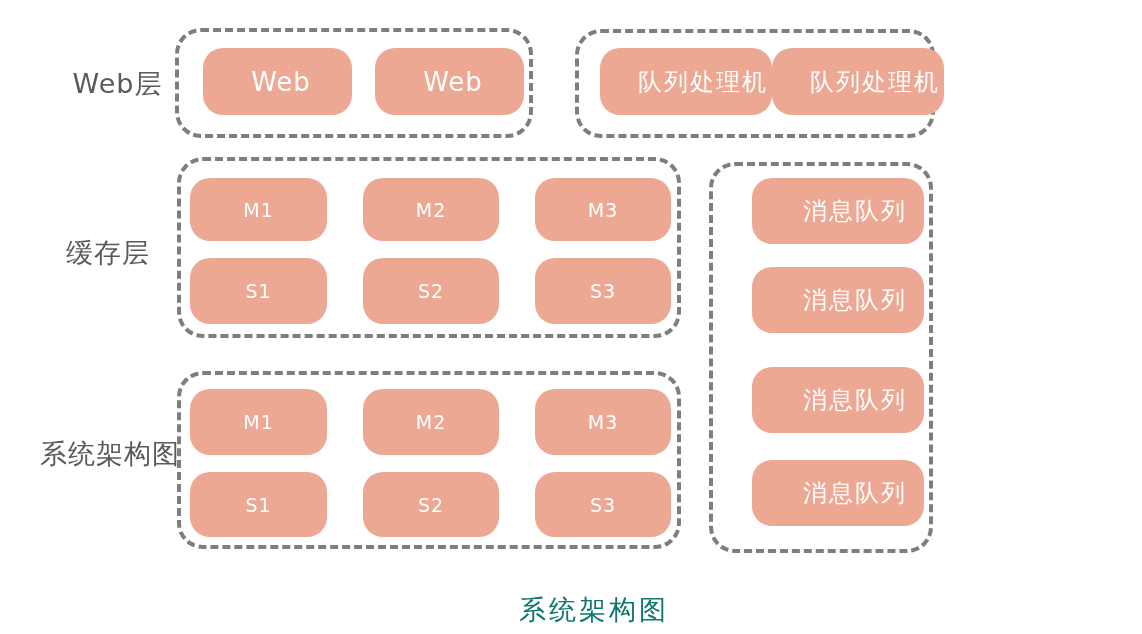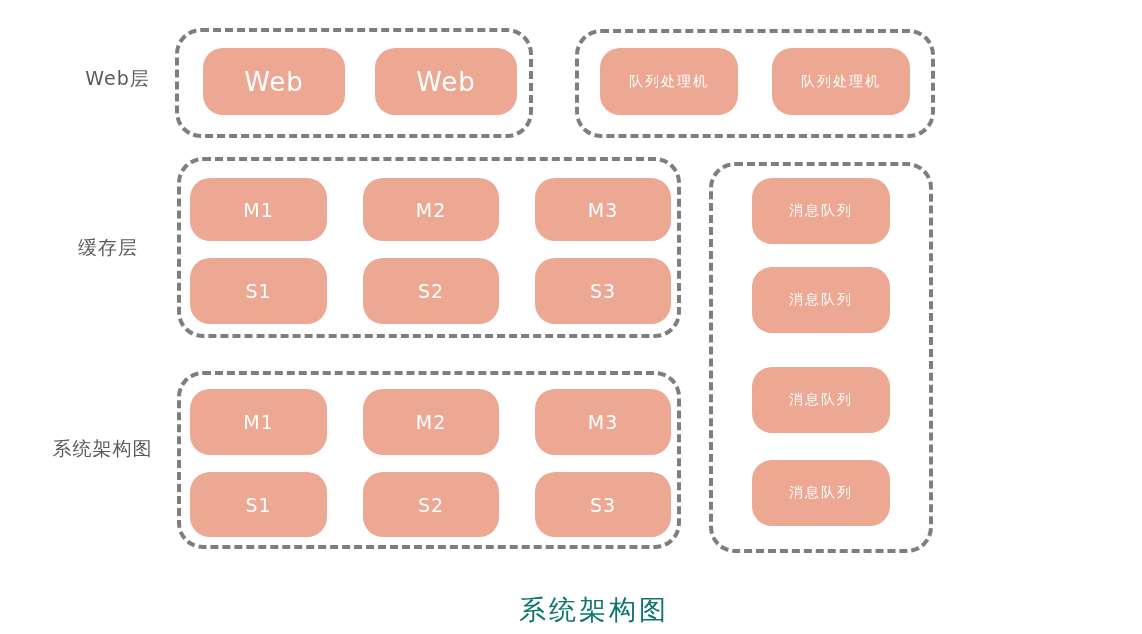--- a/index.html
+++ b/index.html
@@ -11,21 +11,21 @@
   .canvas {
     position: relative;
     width: 1142px;
     height: 634px;
     background: #ffffff;
     overflow: hidden;
   }
   .layer-label {
     position: absolute;
     color: #5a5a5a;
-    font-size: 19px;
+    font-size: 27px;
     font-weight: 500;
     text-align: center;
     letter-spacing: 1px;
     white-space: nowrap;
   }
   .group {
     position: absolute;
     border: 4px dashed #7e7e7e;
     border-radius: 26px;
     box-sizing: border-box;
@@ -36,22 +36,22 @@
     background: #eca893;
     border-radius: 20px;
     display: flex;
     align-items: center;
     justify-content: center;
     color: #ffffff;
     font-size: 19px;
     letter-spacing: 1px;
     white-space: nowrap;
   }
-  .node.big-text { font-size: 26px; }
-  .node.cn-text { font-size: 14px; letter-spacing: 2px; }
+  .node.big-text { font-size: 26px; padding-left: 7px; }
+  .node.cn-text { font-size: 24px; letter-spacing: 2px; padding-left: 34px; }
   .diagram-title {
     position: absolute;
     left: 46px;
     right: 0;
     top: 592px;
     text-align: center;
     color: #0f766e;
     font-size: 27px;
     letter-spacing: 3px;
     white-space: nowrap;

